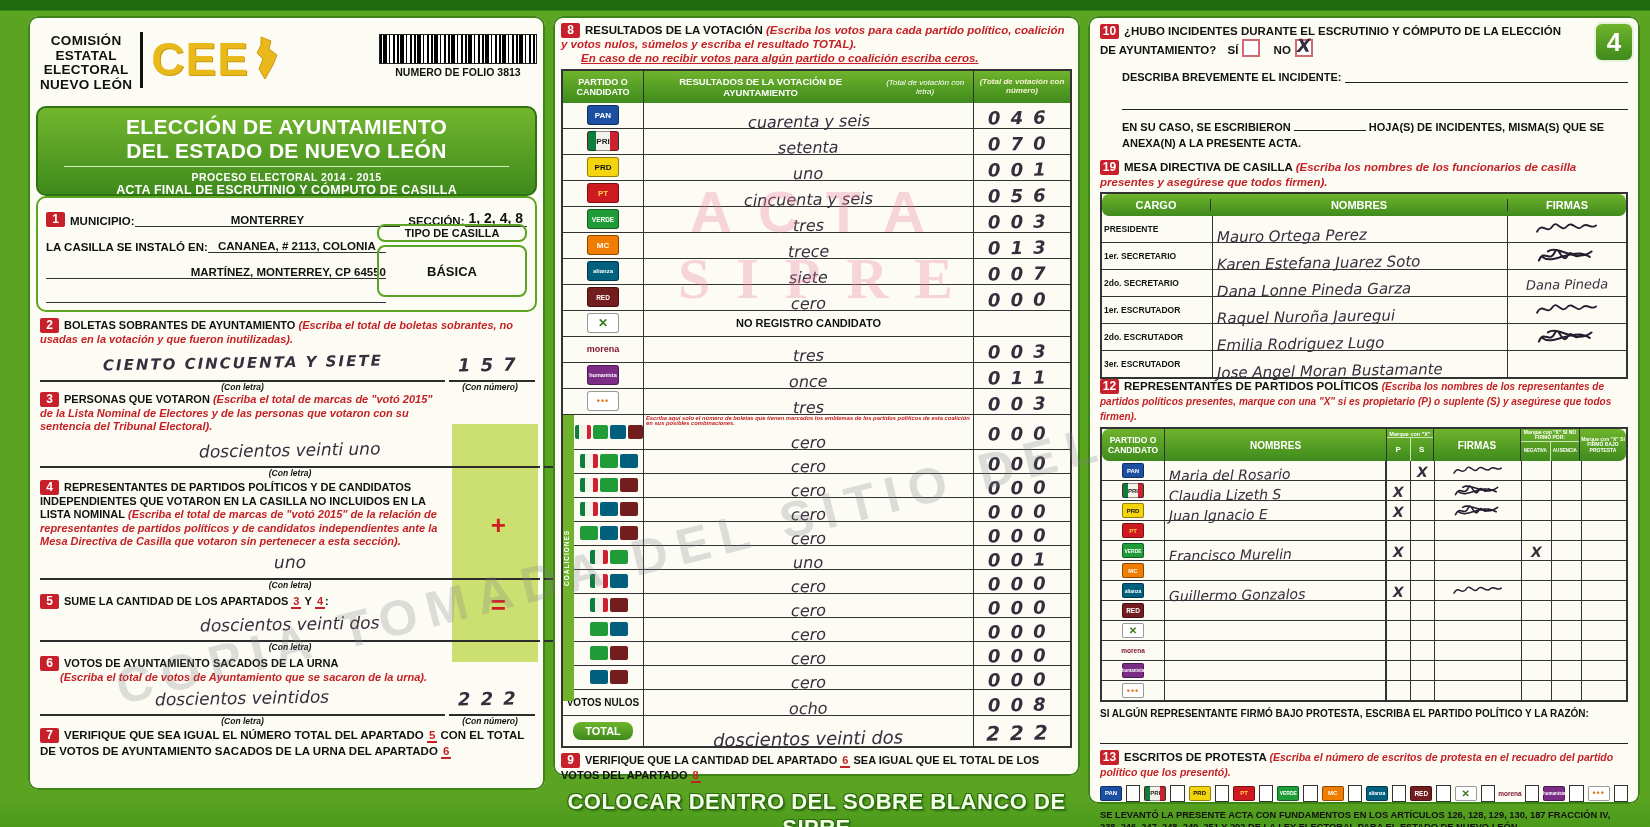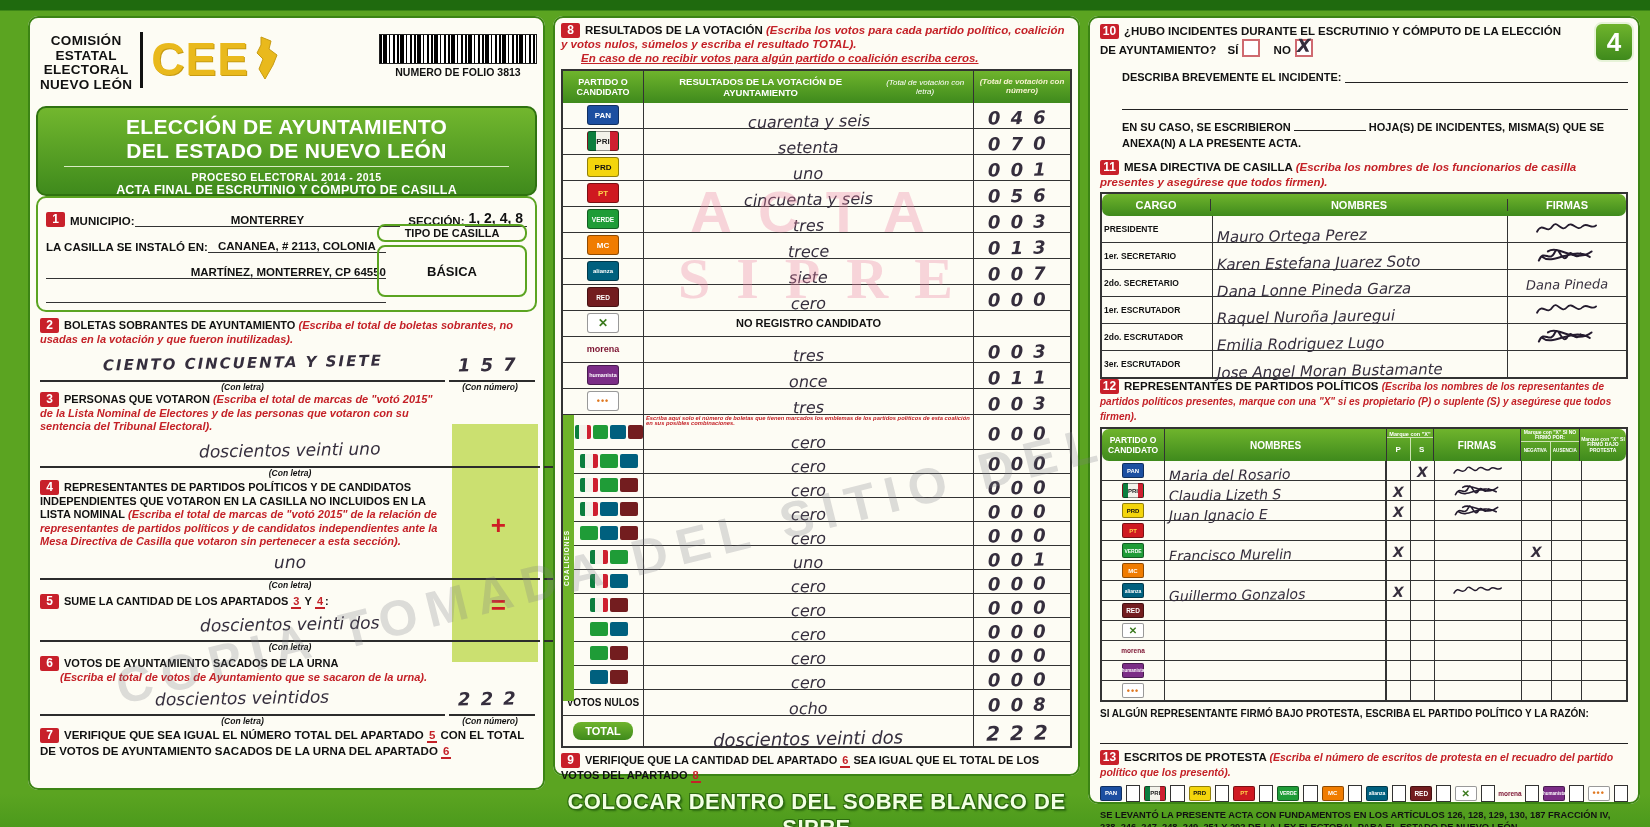--- a/index.html
+++ b/index.html
@@ -648,21 +648,21 @@
       </div>
       <div class="fline" style="margin:12px 0 0 22px"></div>
       <div style="margin:8px 0 0 22px;font-size:11px;font-weight:bold;line-height:1.5">
         <span>EN SU CASO, SE ESCRIBIERON</span>
         <span class="ublank"></span>
         <span>HOJA(S) DE INCIDENTES, MISMA(S) QUE SE ANEXA(N) A LA PRESENTE ACTA.</span>
       </div>
     </div>
 
     <div style="margin-top:8px">
-      <div class="rtitle"><span class="rn">11</span><span>MESA DIRECTIVA DE CASILLA</span> <span class="note">(Escriba los nombres de los funcionarios de casilla presentes y asegúrese que todos firmen).</span></div>
+      <div class="rtitle"><span class="rn">19</span><span>MESA DIRECTIVA DE CASILLA</span> <span class="note">(Escriba los nombres de los funcionarios de casilla presentes y asegúrese que todos firmen).</span></div>
       <div class="tbl t11">
         <div class="th">
           <div class="k1">CARGO</div>
           <div class="k2">NOMBRES</div>
           <div class="k3">FIRMAS</div>
         </div>
         <div class="row" style="border-top:none">
           <div class="k1">PRESIDENTE</div>
           <div class="k2">
               <span class="hw">Mauro Ortega Perez</span>

